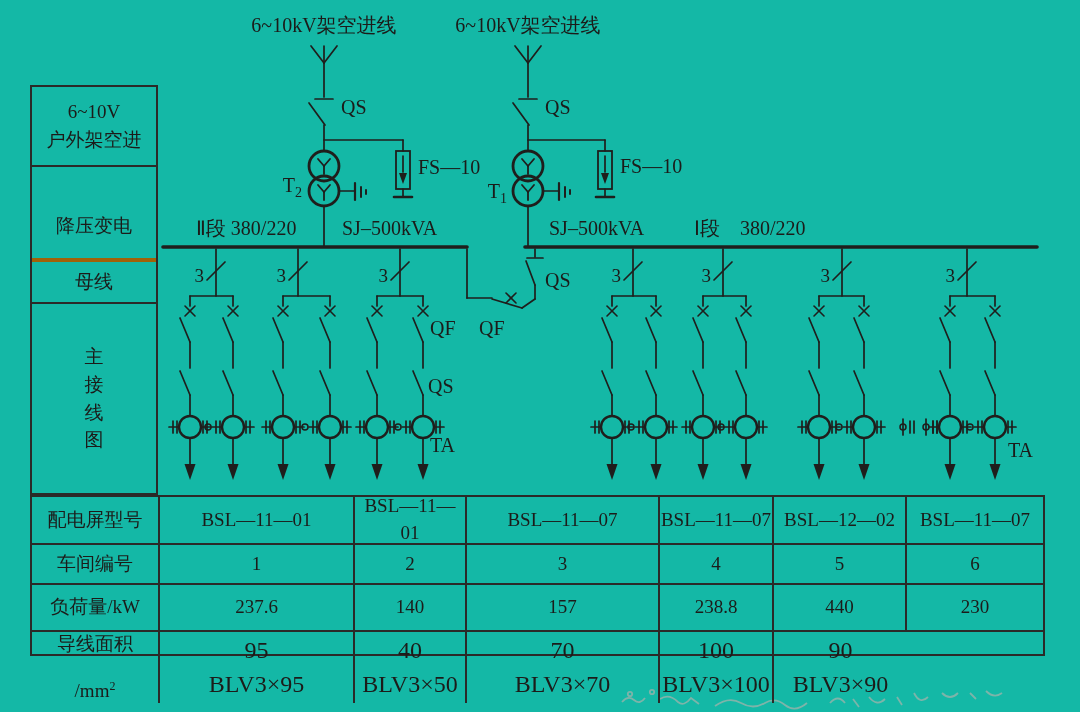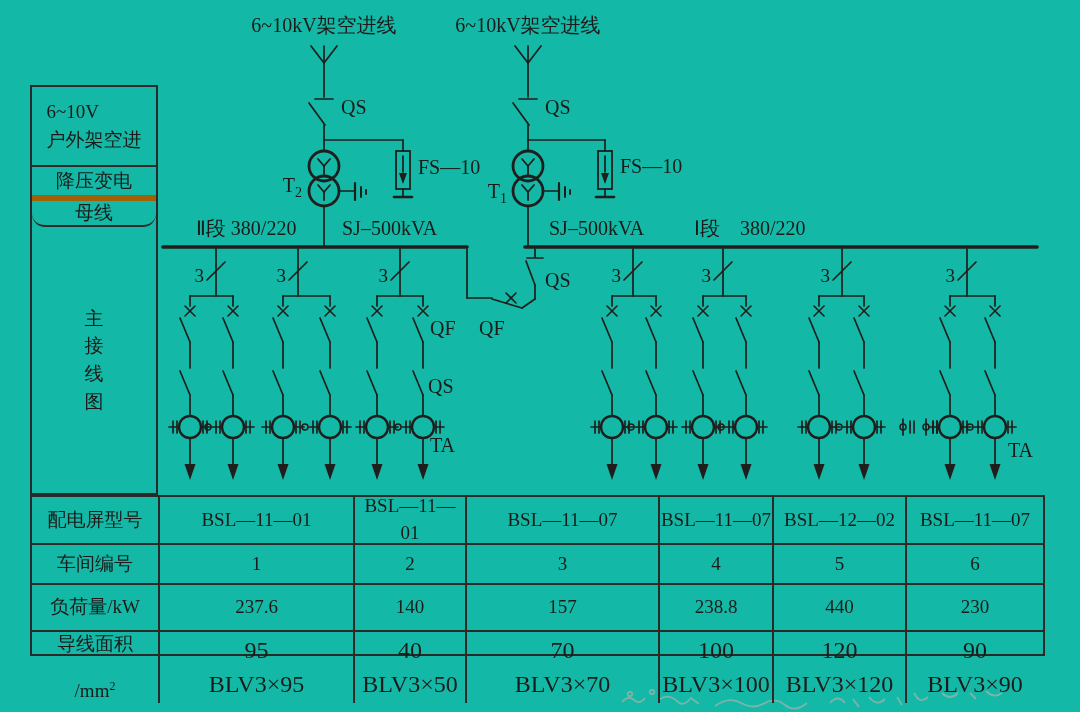--- a/index.html
+++ b/index.html
@@ -4,24 +4,24 @@
 <style>
   html,body{margin:0;padding:0;background:#ffffff;}
   .canvas{position:relative;width:1080px;height:712px;background:#14b8a6;
           font-family:"Liberation Serif", serif;color:#1c1b19;overflow:hidden;}
   svg text{font-family:"Liberation Serif", serif;fill:#1c1b19;}
   .dlabel{font-size:20px;}
   
   .sidebar{position:absolute;left:30px;top:85px;width:128px;height:410px;
            border:2px solid #2b2a28;display:flex;flex-direction:column;box-sizing:border-box;}
   .sidebar .cell{box-sizing:border-box;display:flex;align-items:center;justify-content:center;
-                 text-align:left;font-size:19px;line-height:1.45;white-space:pre-line;}
+                 text-align:center;font-size:19px;line-height:1.45;white-space:pre-line;}
   .sb0{height:80px;border-bottom:2px solid #2b2a28;}
-  .sb1{height:34px;border-bottom:6px solid #a16207;}
-  .sb2{height:26px;border-bottom:2px solid #2b2a28;border-radius:18px;}
+  .sb1{height:68px;border-bottom:4px solid #a16207;margin-top:27px;}
+  .sb2{height:42px;border-bottom:2px solid #2b2a28;}
   .sb3{flex:1;}
   
   .dtable{position:absolute;left:30px;top:495px;width:1015px;height:161px;
           border:2px solid #2b2a28;box-sizing:border-box;display:grid;
           grid-template-columns:128px 195px 112px 193px 114px 133px 136px;
           grid-template-rows:48px 40px 47px 71px;}
   .dtable .cell{box-sizing:border-box;display:flex;align-items:center;justify-content:center;
                 text-align:center;font-size:19px;border-right:2px solid #2b2a28;
                 border-bottom:2px solid #2b2a28;white-space:pre-line;line-height:1.4;}
   .dtable .lastcol{border-right:none;}
@@ -439,19 +439,17 @@
       <span>/mm</span><sup>2</sup></span>
     </div>
     <div class="cell lastrow wirecell">95
 BLV3×95</div>
     <div class="cell lastrow wirecell">40
 BLV3×50</div>
     <div class="cell lastrow wirecell">70
 BLV3×70</div>
     <div class="cell lastrow wirecell">100
 BLV3×100</div>
-    <div class="cell lastrow wirecell">120
-BLV3×120</div>
     <div class="cell lastrow lastcol wirecell">90
 BLV3×90</div>
   </div>
 
 </div>
 
 </body></html>

